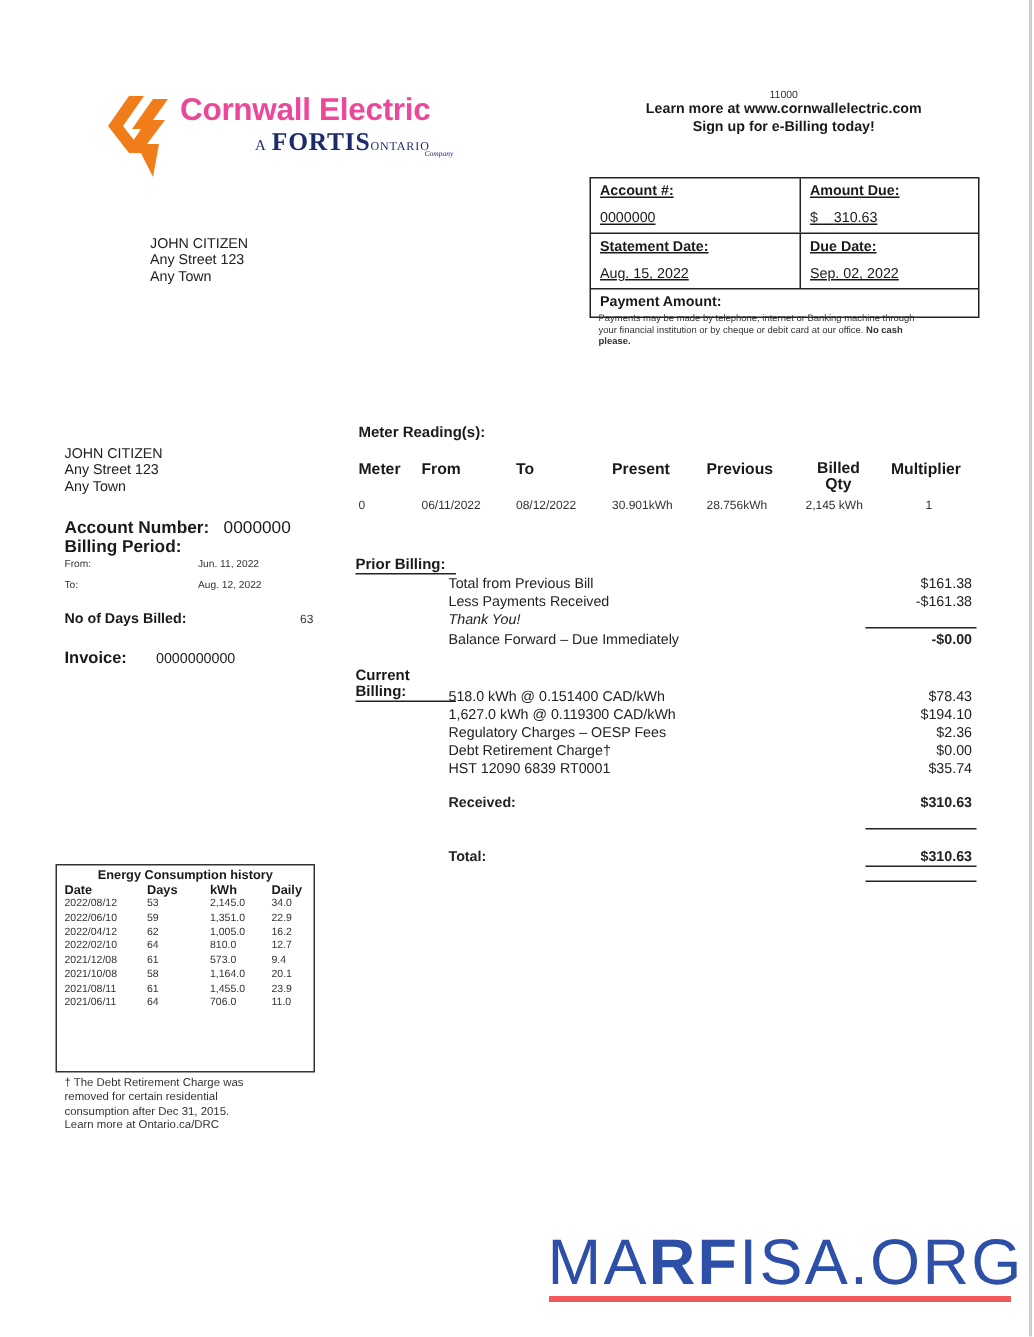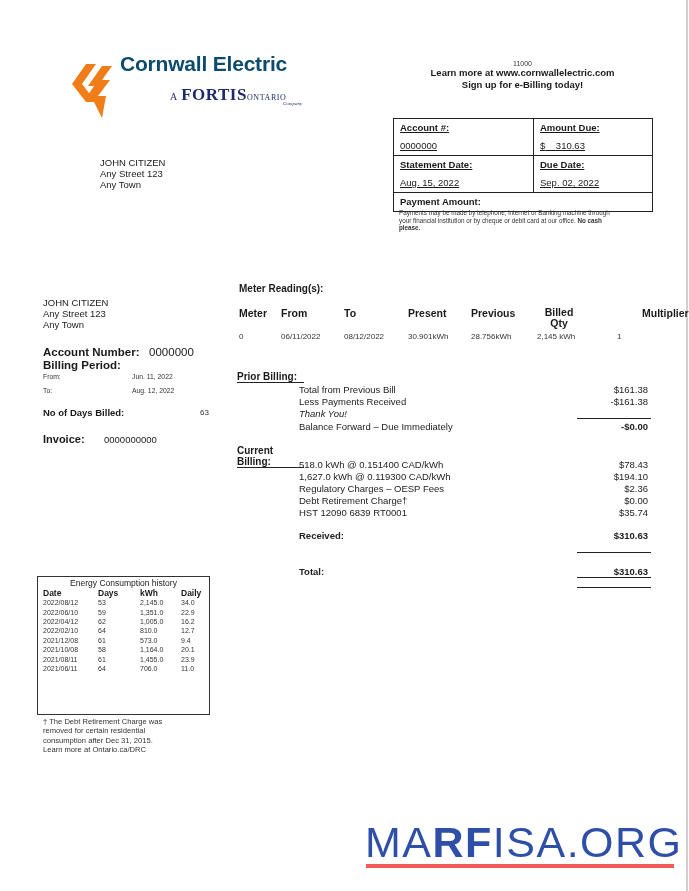--- a/index.html
+++ b/index.html
@@ -4,21 +4,21 @@
 <style>
   html, body { margin:0; padding:0; background:#ffffff; }
   body { width:689px; height:891px; position:relative; overflow:hidden;
          font-family:"Liberation Sans", sans-serif; color:#1a1a1a; }
   .page { position:absolute; left:0; top:0; width:686px; height:891px; background:#fff;
           border-right:2px solid #cfcfcf; }
   .abs { position:absolute; }
   .b { font-weight:bold; }
   
   .logo-mark { left:72px; top:62px; width:46px; height:58px; }
-  .logo-name { left:120px; top:52px; font-size:21px; font-weight:bold; color:#0c4a6e; letter-spacing:-0.2px; }
+  .logo-name { left:120px; top:62px; font-size:21px; font-weight:bold; color:#ec4899; letter-spacing:-0.2px; }
   .logo-sub { left:170px; top:85px; font-family:"Liberation Serif", serif; color:#1d2b6b; white-space:nowrap; }
   .logo-sub .a { font-size:10px; }
   .logo-sub .fortis { font-size:17px; font-weight:bold; letter-spacing:0.5px; }
   .logo-sub .ont { font-size:8px; letter-spacing:0.6px; }
   .logo-company { left:283px; top:101px; font-family:"Liberation Serif", serif; font-style:italic; font-size:5px; color:#1d2b6b; }
   
   .promo { left:395px; top:60px; width:255px; text-align:center; }
   .promo .code { font-size:7px; color:#333; }
   .promo .line { font-size:9.5px; font-weight:bold; line-height:12px; }
   
@@ -48,21 +48,21 @@
   .meter-title { left:239px; top:283px; font-size:10px; font-weight:bold; }
   .mh { top:307px; font-size:10.5px; font-weight:bold; }
   .mv { top:332px; font-size:8px; color:#333; }
   
   .sec-title { font-size:10px; font-weight:bold; border-bottom:1.3px solid #222; padding-bottom:0px; width:67px; }
   .item { left:299px; font-size:9.5px; line-height:11px; color:#222; }
   .amt { right:38px; font-size:9.5px; text-align:right; color:#222; }
   .rule { left:577px; width:74px; border-top:1.3px solid #222; height:0; }
   
   .hist { left:37px; top:576px; width:173px; height:139px; border:1.5px solid #333; box-sizing:border-box; }
-  .hist .title { text-align:center; font-size:8.5px; font-weight:normal; margin-top:1px; }
+  .hist .title { text-align:center; font-size:8.5px; font-weight:bold; margin-top:1px; }
   .hist table { border-collapse:collapse; margin-left:5px; }
   .hist th { font-size:8.5px; font-weight:bold; text-align:left; padding:0; height:10px; }
   .hist td { font-size:7px; color:#333; padding:0; height:9.4px; }
   .footnote { left:43px; top:717px; width:175px; font-size:7.6px; line-height:9.4px; color:#333; }
   
   .wm { left:365px; top:818px; font-size:43px; color:#2d4fa8; letter-spacing:1.5px; font-weight:normal; }
   .wm .bold { font-weight:bold; }
   .wm-line { left:366px; top:864px; width:308px; height:4px; background:#f25a5a; }
 </style>
 </head>
@@ -142,21 +142,21 @@
   <div class="abs inv-lbl">Invoice:</div>
   <div class="abs inv-val">0000000000</div>
 
   <div class="abs meter-title">Meter Reading(s):</div>
   <div class="abs mh" style="left:239px;">Meter</div>
   <div class="abs mh" style="left:281px;">From</div>
   <div class="abs mh" style="left:344px;">To</div>
   <div class="abs mh" style="left:408px;">Present</div>
   <div class="abs mh" style="left:471px;">Previous</div>
   <div class="abs mh" style="left:538px; width:42px; text-align:center; line-height:11px;">Billed Qty</div>
-  <div class="abs mh" style="left:594px;margin-left:48px;">Multiplier</div>
+  <div class="abs mh" style="left:594px;">Multiplier</div>
 
   <div class="abs mv" style="left:239px;">0</div>
   <div class="abs mv" style="left:281px;">06/11/2022</div>
   <div class="abs mv" style="left:344px;">08/12/2022</div>
   <div class="abs mv" style="left:408px;">30.901kWh</div>
   <div class="abs mv" style="left:471px;">28.756kWh</div>
   <div class="abs mv" style="left:537px;">2,145 kWh</div>
   <div class="abs mv" style="left:617px;">1</div>
 
   <div class="abs sec-title" style="left:237px; top:371px;">Prior Billing:</div>

